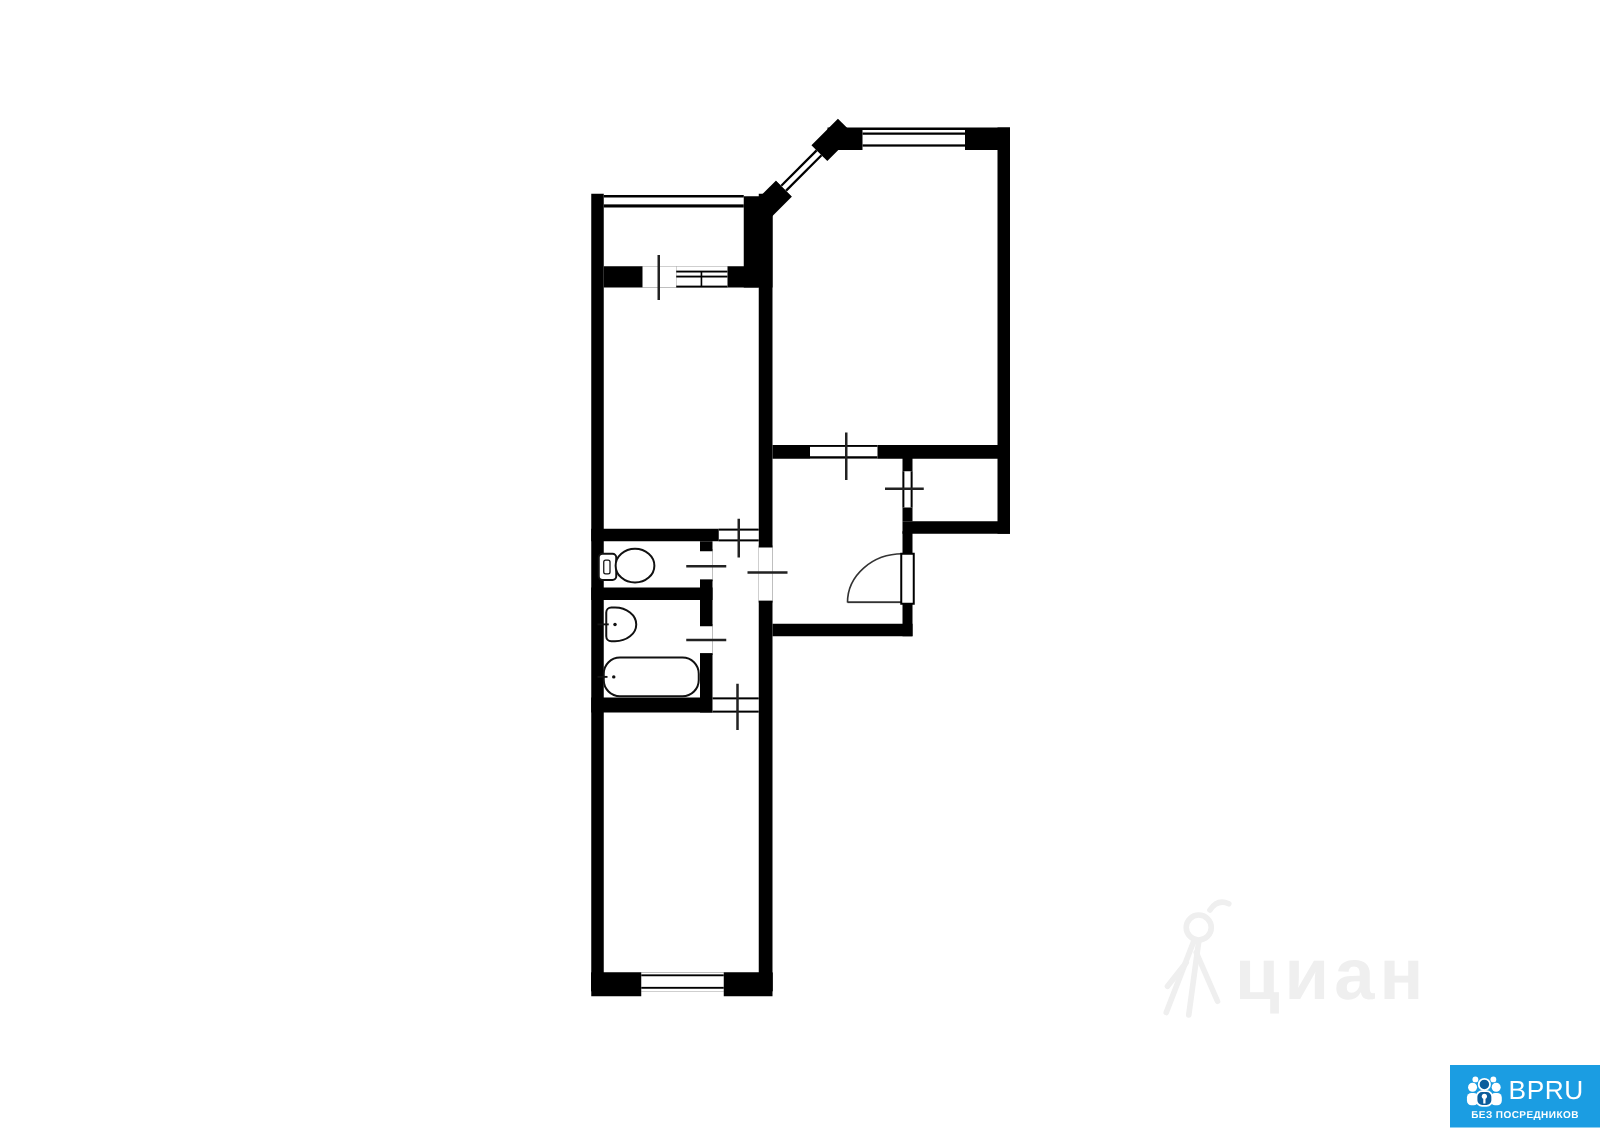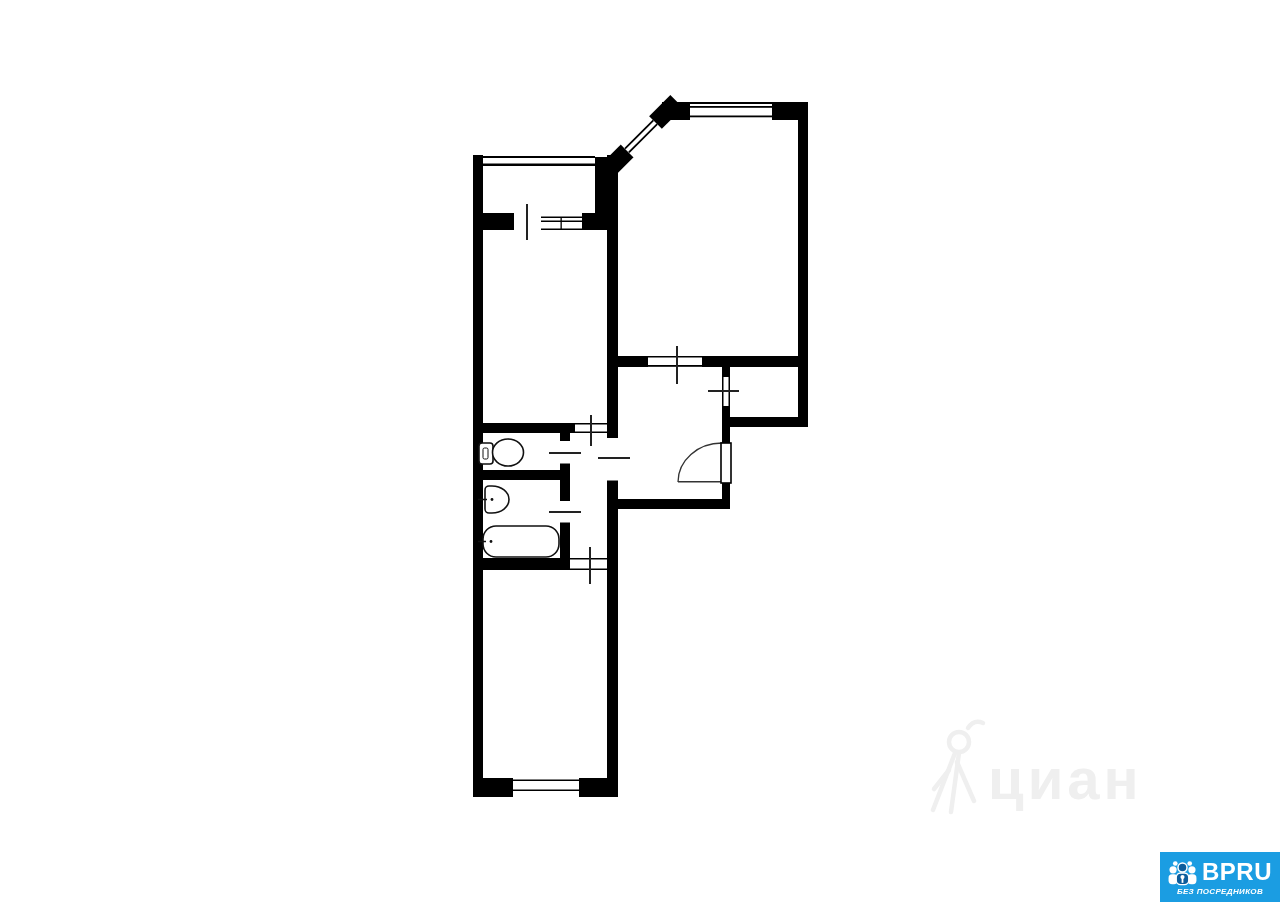--- a/index.html
+++ b/index.html
@@ -2,22 +2,22 @@
 <html><head>
 <meta charset="utf-8">
 <style>
   html,body{margin:0;padding:0;background:#ffffff;font-family:"Liberation Sans",sans-serif;}
   .canvas{position:relative;width:1280px;height:905px;background:#ffffff;overflow:hidden;}
   .plan{position:absolute;left:0;top:0;}
   svg text{font-family:"Liberation Sans",sans-serif;}
   .bpru{position:absolute;left:1160px;top:852px;width:120px;height:50px;background:#1b9de2;
         color:#ffffff;display:flex;flex-direction:column;align-items:center;justify-content:center;gap:2px;}
   .bpru-top{display:flex;align-items:center;gap:3px;margin-left:-2px;}
-  .bpru-name{font-size:24px;font-weight:700;letter-spacing:.5px;line-height:1;}
-  .bpru-tagline{font-size:8px;font-weight:700;letter-spacing:.35px;line-height:1;white-space:nowrap;font-style:italic;}
+  .bpru-name{font-size:21px;font-weight:400;letter-spacing:.5px;line-height:1;}
+  .bpru-tagline{font-size:8px;font-weight:700;letter-spacing:.35px;line-height:1;white-space:nowrap;}
 </style>
 </head>
 <body>
 
 <div class="canvas">
 
   <svg class="plan" width="1280" height="905" viewBox="0 0 1280 905">
 
     <g fill="#000000">
       <rect x="473" y="155" width="10" height="638"></rect>

